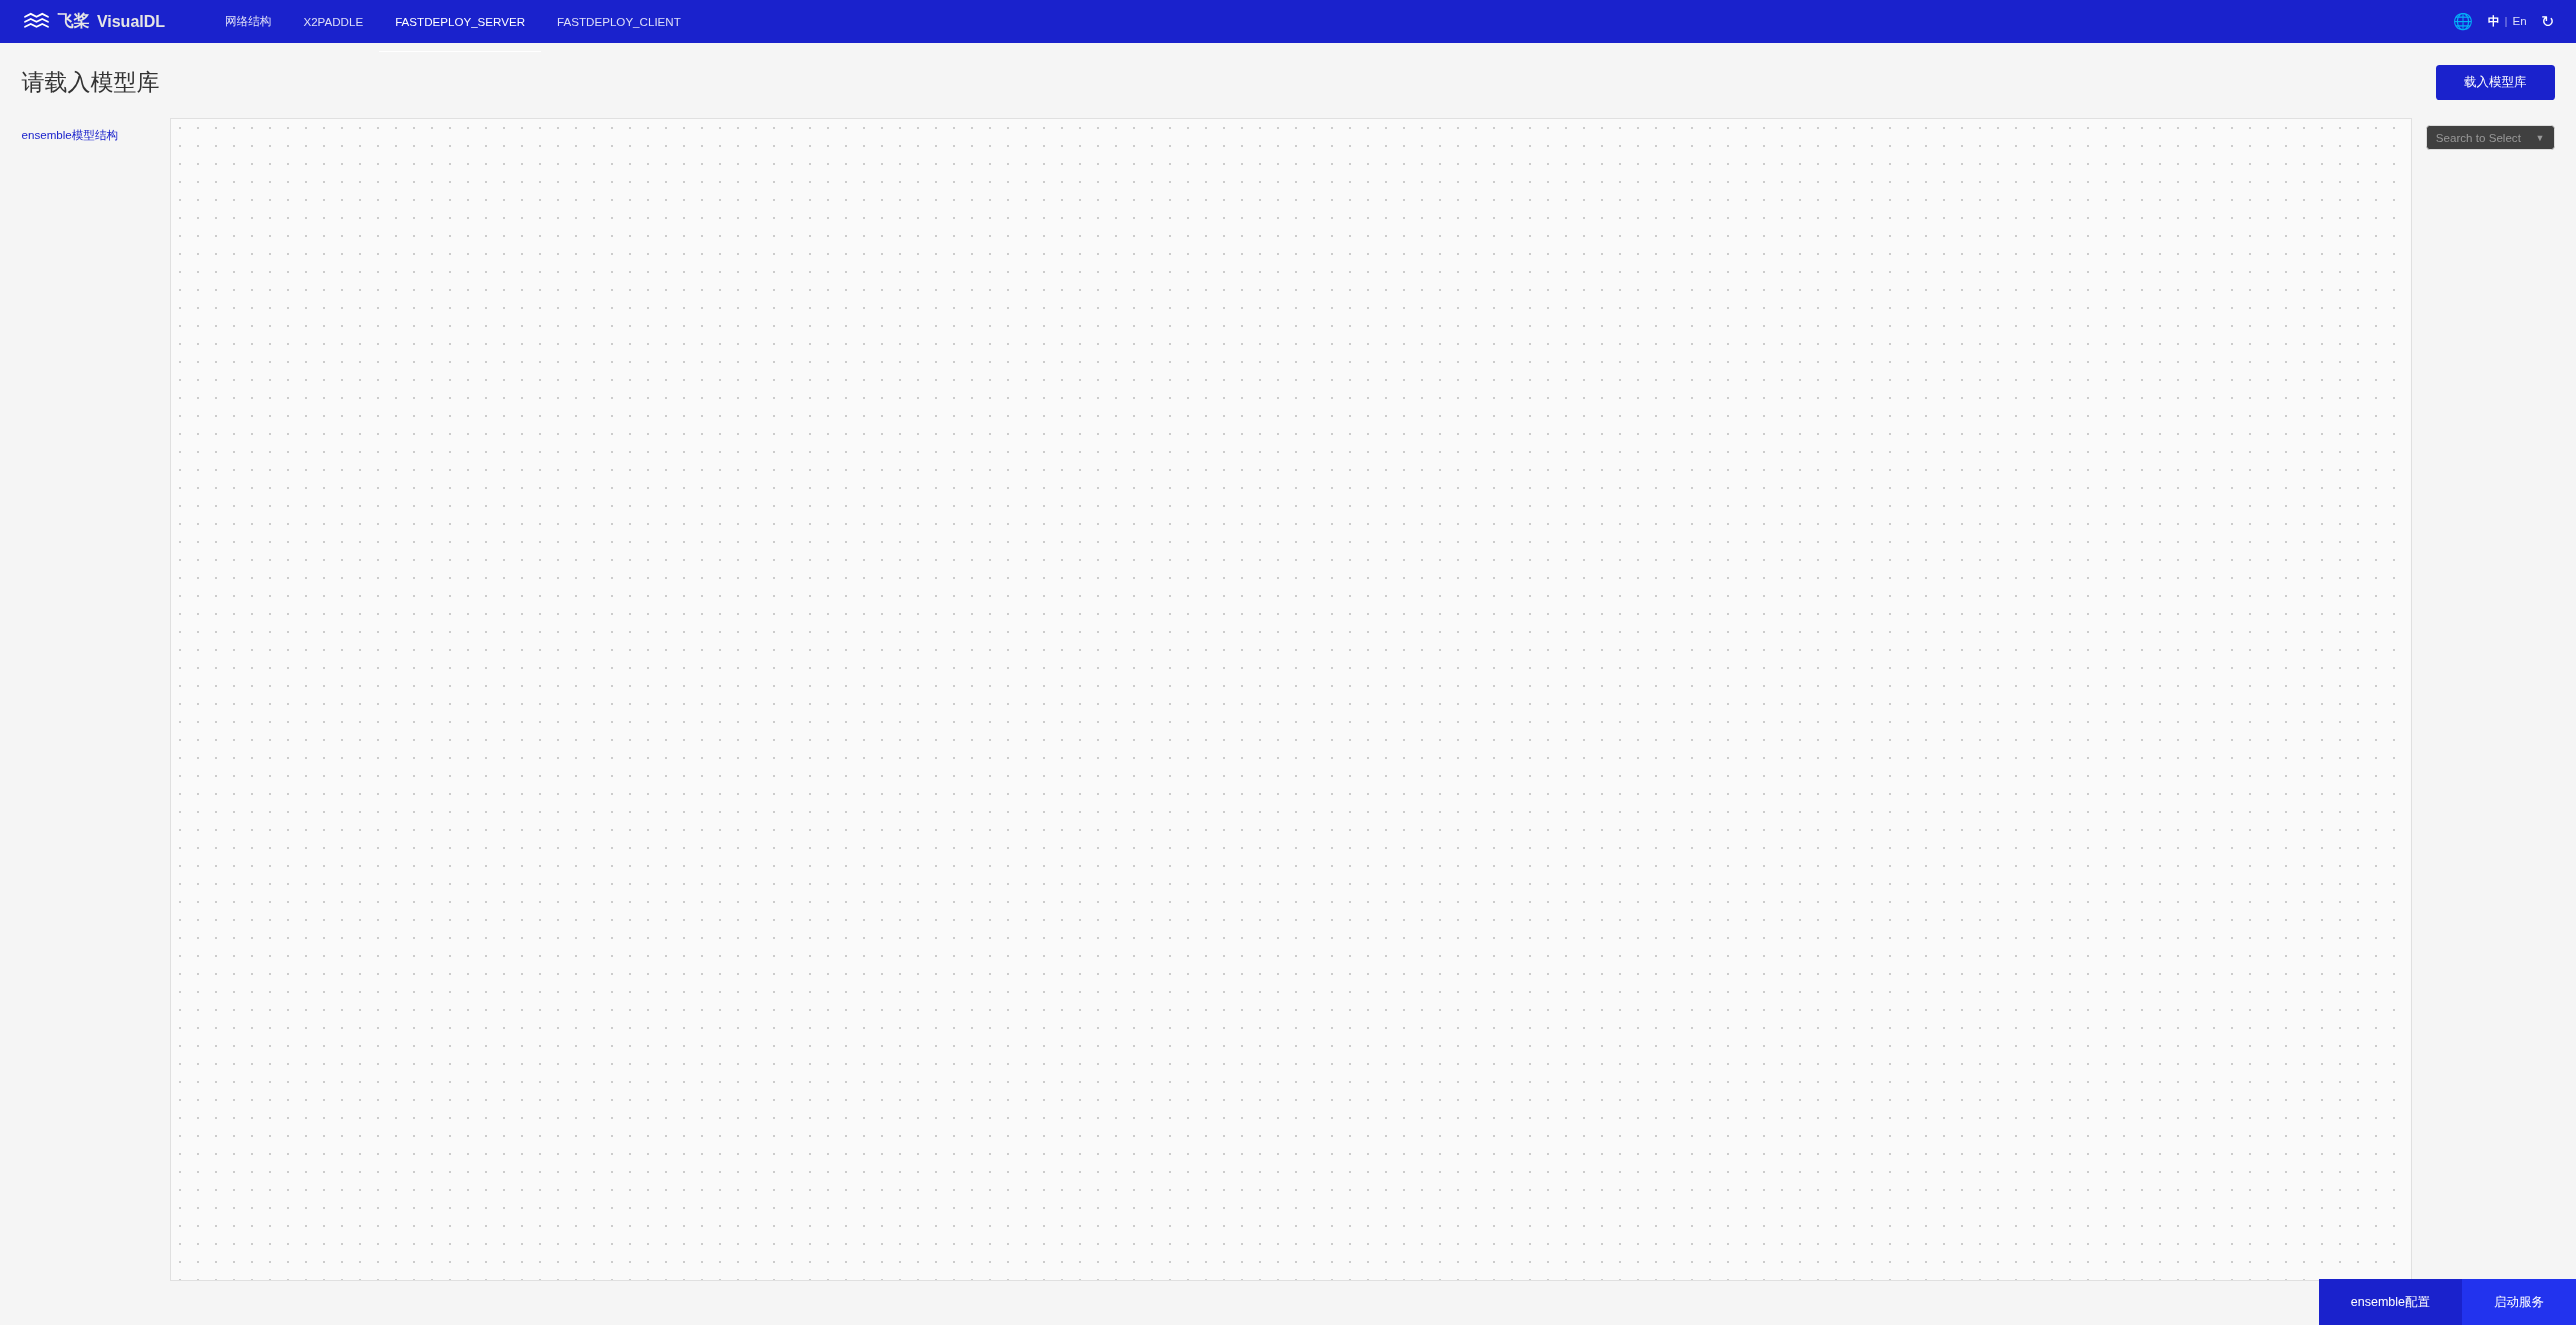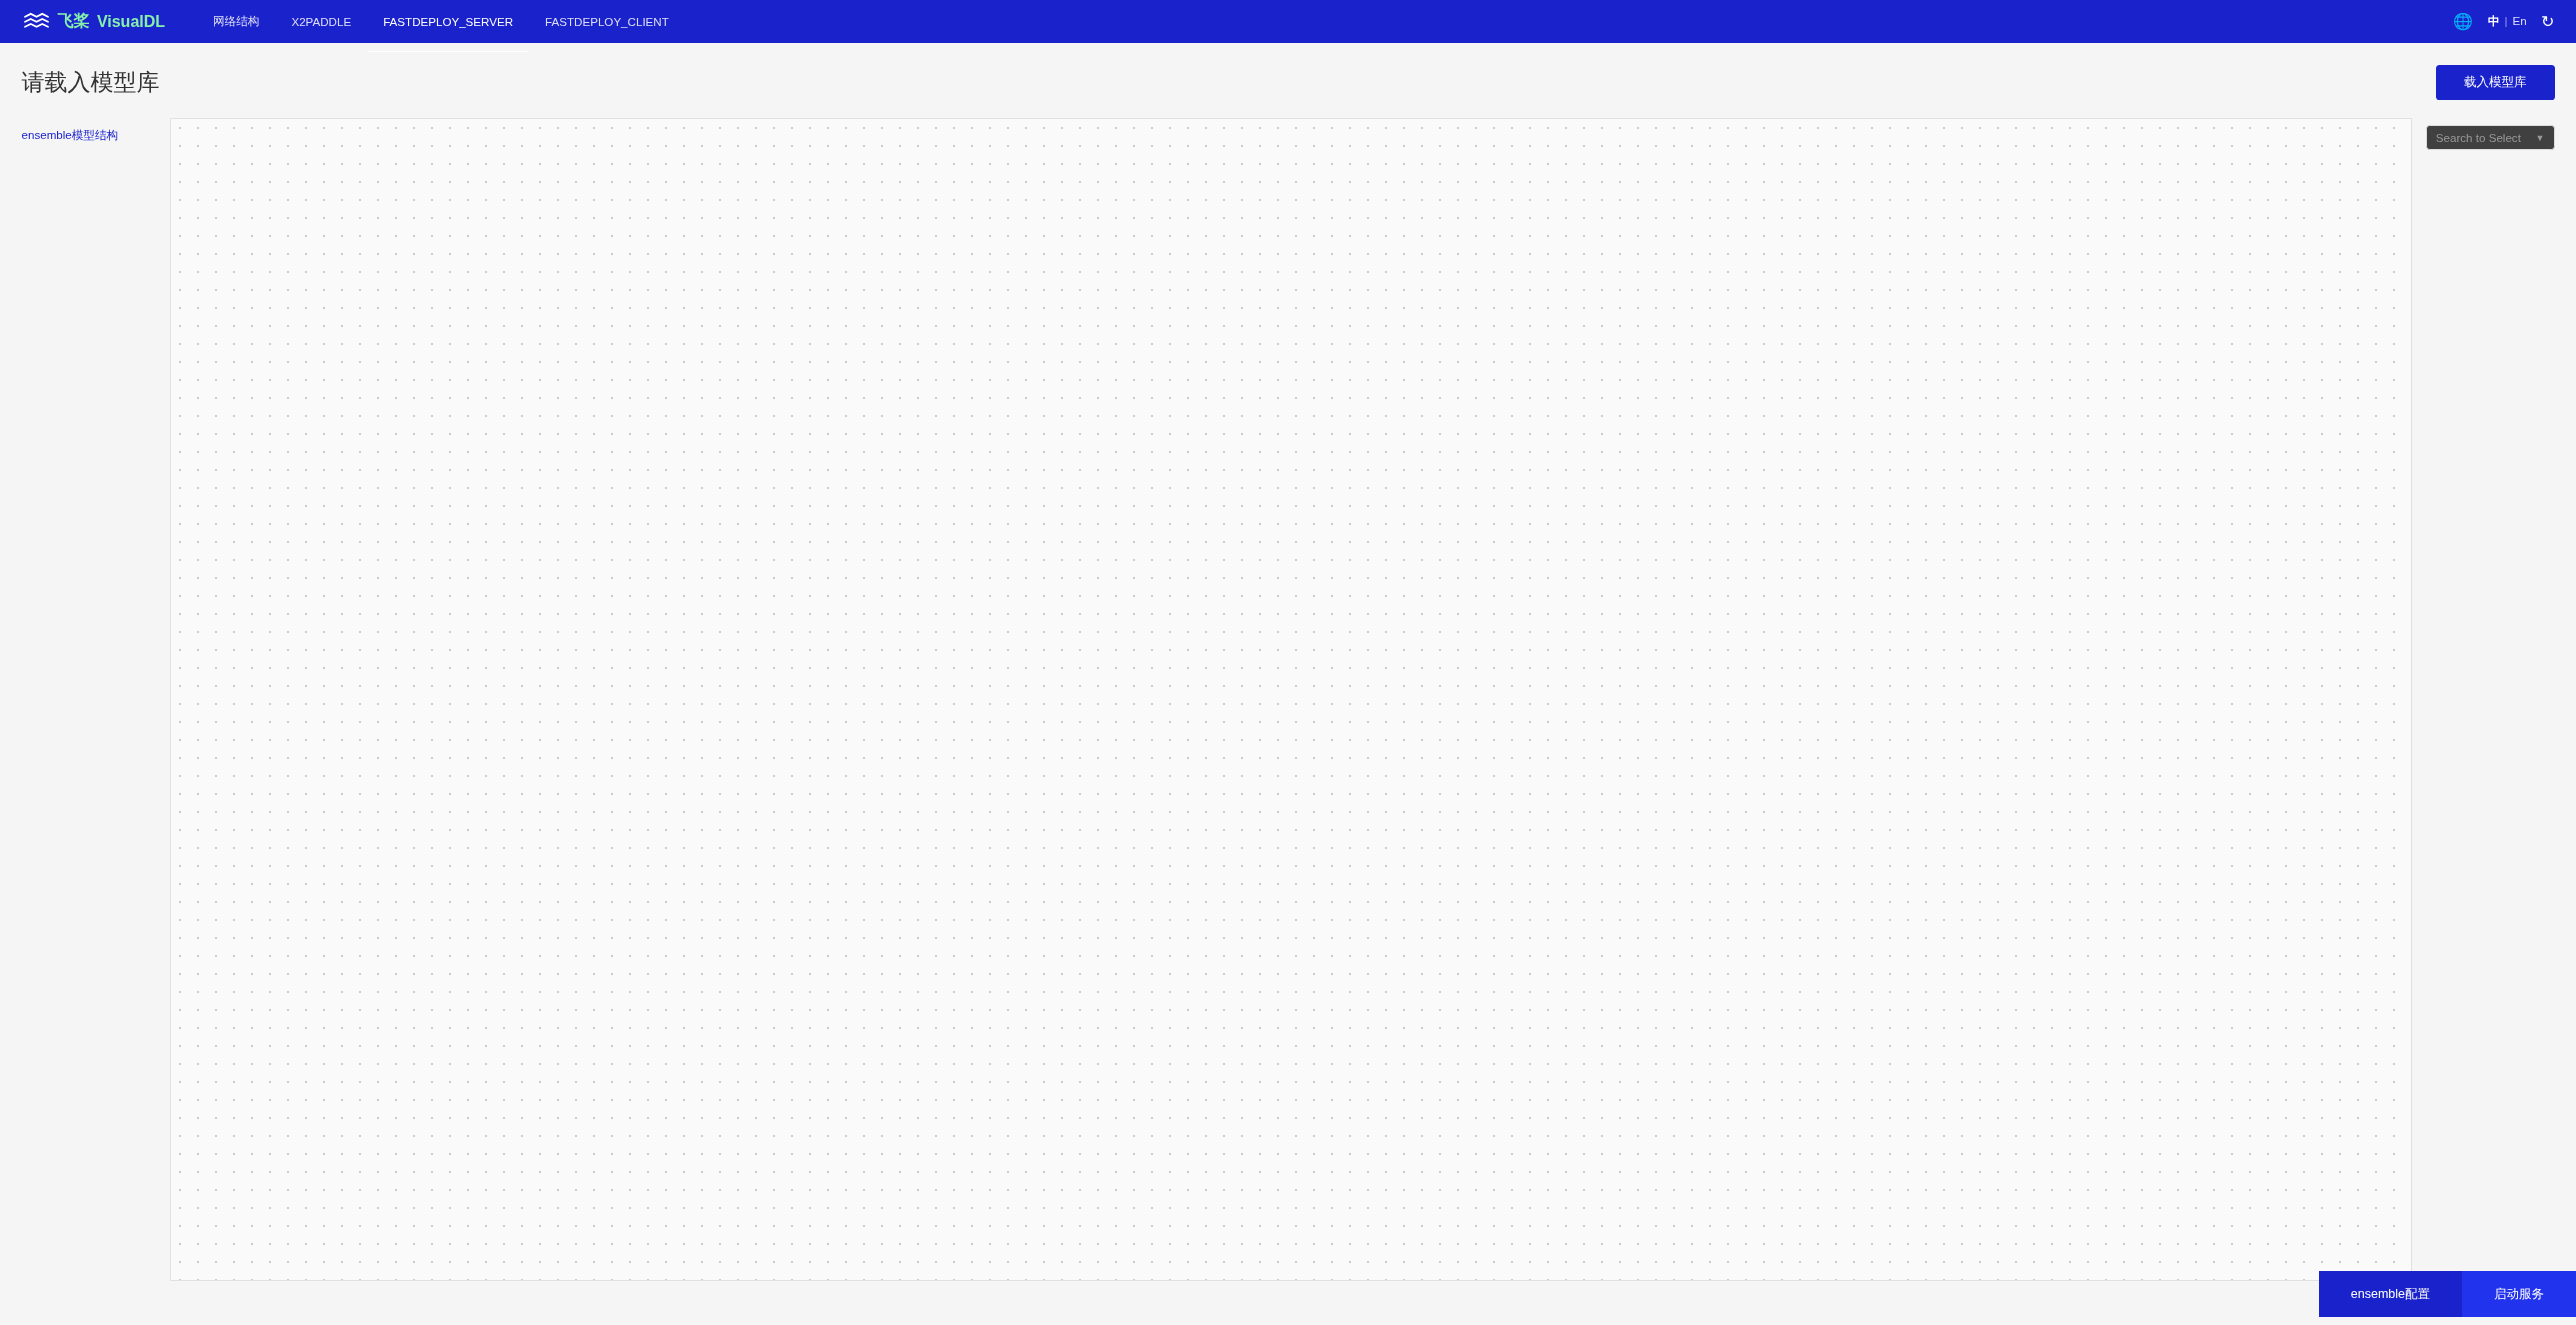--- a/index.html
+++ b/index.html
@@ -26,24 +26,24 @@
       top: 0;
       left: 0;
       right: 0;
       z-index: 100;
     }
 
     .navbar-logo {
       display: flex;
       align-items: center;
       gap: 7.2px;
-      color: #86efac;
+      color: #e5e5e5;
       font-size: 16px;
       font-weight: bold;
-      margin-right: 32px;
+      margin-right: 44px;
       white-space: nowrap;
       flex-shrink: 0;
     }
 
     .logo-icon {
       width: 29px;
       height: 21.5px;
       flex-shrink: 0;
     }
 
@@ -204,21 +204,21 @@
     }
 
     .search-select-chevron {
       font-size: 9px;
       color: #999;
     }
 
     
     .bottom-buttons {
       position: fixed;
-      bottom: 8px;
+      bottom: 0;
       right: 0;
       display: flex;
       gap: 0;
       margin-left: 35px;
     }
 
     .bottom-btn-secondary {
       background: #1a22cc;
       color: white;
       border: none;

